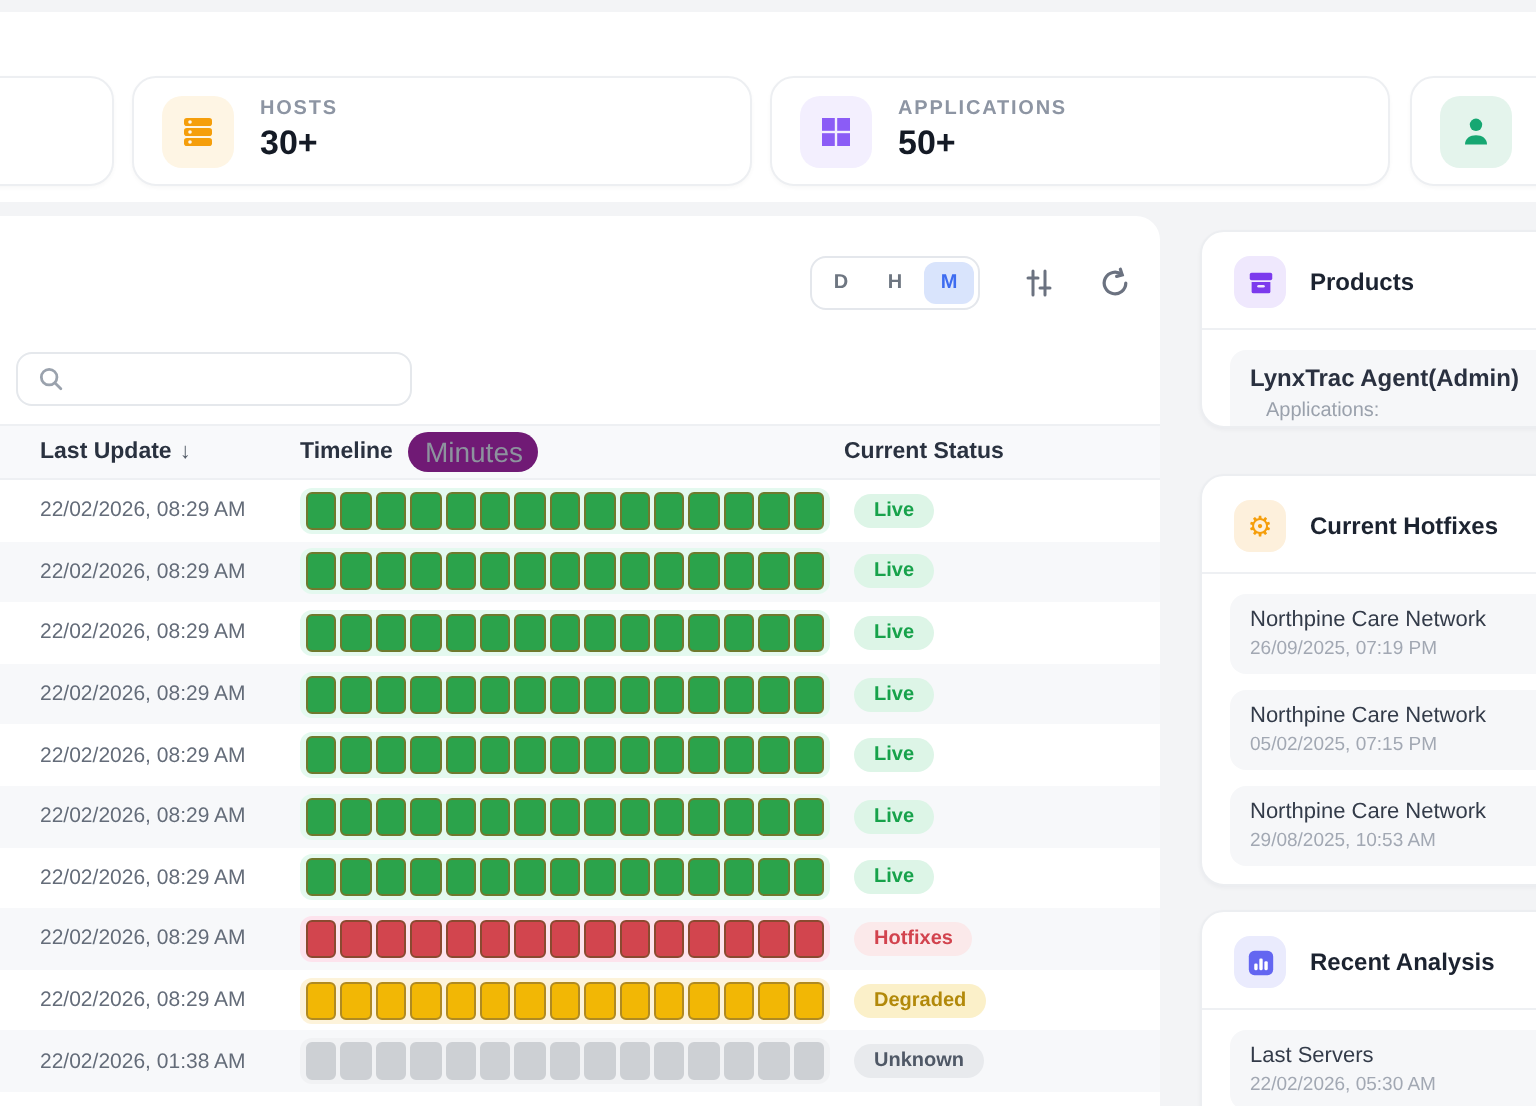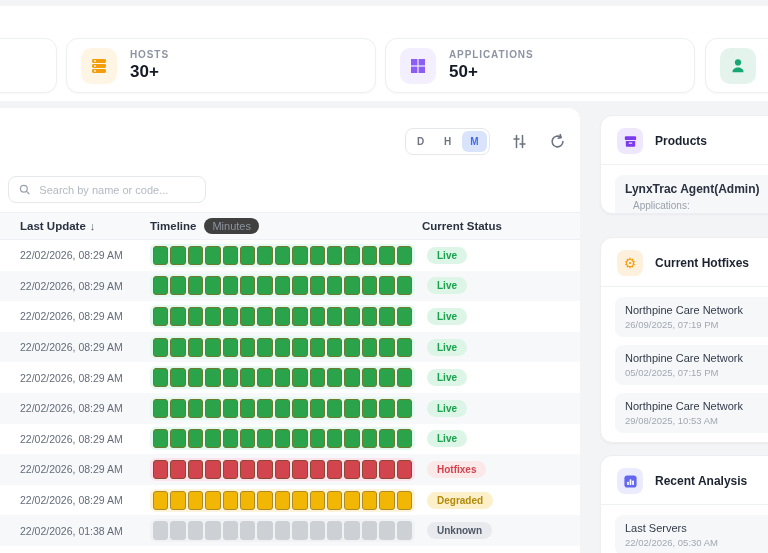--- a/index.html
+++ b/index.html
@@ -42,21 +42,21 @@
   .search-box input{border:none;outline:none;font-size:11px;color:#3a414d;width:100%;
     font-family:"Liberation Sans",sans-serif;background:transparent;}
   .search-box input::placeholder{color:#b3bac4;}
 
   .table-header{position:absolute;top:104px;left:0;width:580px;height:28px;
     background:#f8f9fb;border-top:1px solid #eef0f3;border-bottom:1px solid #eef0f3;
     display:flex;align-items:center;font-size:11.5px;font-weight:700;color:#2a3240;box-sizing:border-box;}
   .col-date{padding-left:20px;width:150px;box-sizing:border-box;display:flex;align-items:center;gap:4px;}
   .sort-arrow{font-weight:400;color:#545c68;font-size:11px;}
   .col-timeline{width:272px;display:flex;align-items:center;gap:8px;box-sizing:border-box;}
-  .badge-minutes{background:#404040;color:#8d939e;font-size:11px;font-weight:400;
+  .badge-minutes{background:#701a75;color:#8d939e;font-size:14px;font-weight:400;
     padding:2px 8px;border-radius:999px;}
 
   .rows{position:absolute;top:132px;left:0;width:580px;}
   .trow{height:30.6px;display:flex;align-items:center;}
   .trow.stripe{background:#f7f8fa;}
   .row-date{padding-left:20px;width:150px;box-sizing:border-box;font-size:10.5px;color:#646c79;}
   .track{width:265px;height:23px;border-radius:6px;display:flex;gap:2px;
     padding:2px 3px;box-sizing:border-box;}
   .seg{flex:1;border-radius:3px;box-sizing:border-box;}
   .pill{margin-left:12px;font-size:10px;font-weight:700;padding:3px 10px;border-radius:999px;white-space:nowrap;}
@@ -155,21 +155,20 @@
           <polyline points="11.2,1.6 12.1,4.4 9.3,5.2" fill="none"></polyline>
         </svg>
       </div>
     </div>
 
     <div class="search-box">
       <svg width="13" height="13" viewBox="0 0 14 14" fill="none" stroke="#9aa2ad" stroke-width="1.5" stroke-linecap="round">
         <circle cx="6" cy="6" r="4.2"></circle>
           <line x1="9.3" y1="9.3" x2="12.3" y2="12.3"></line>
       </svg>
-      <input type="text" placeholder="Search by name or code..." style="">
     </div>
 
     <div class="table-header">
       <div class="col-date">
         <span>Last Update</span>
         <span class="sort-arrow">↓</span>
       </div>
       <div class="col-timeline">
         <span>Timeline</span>
         <span class="badge-minutes">Minutes</span>

